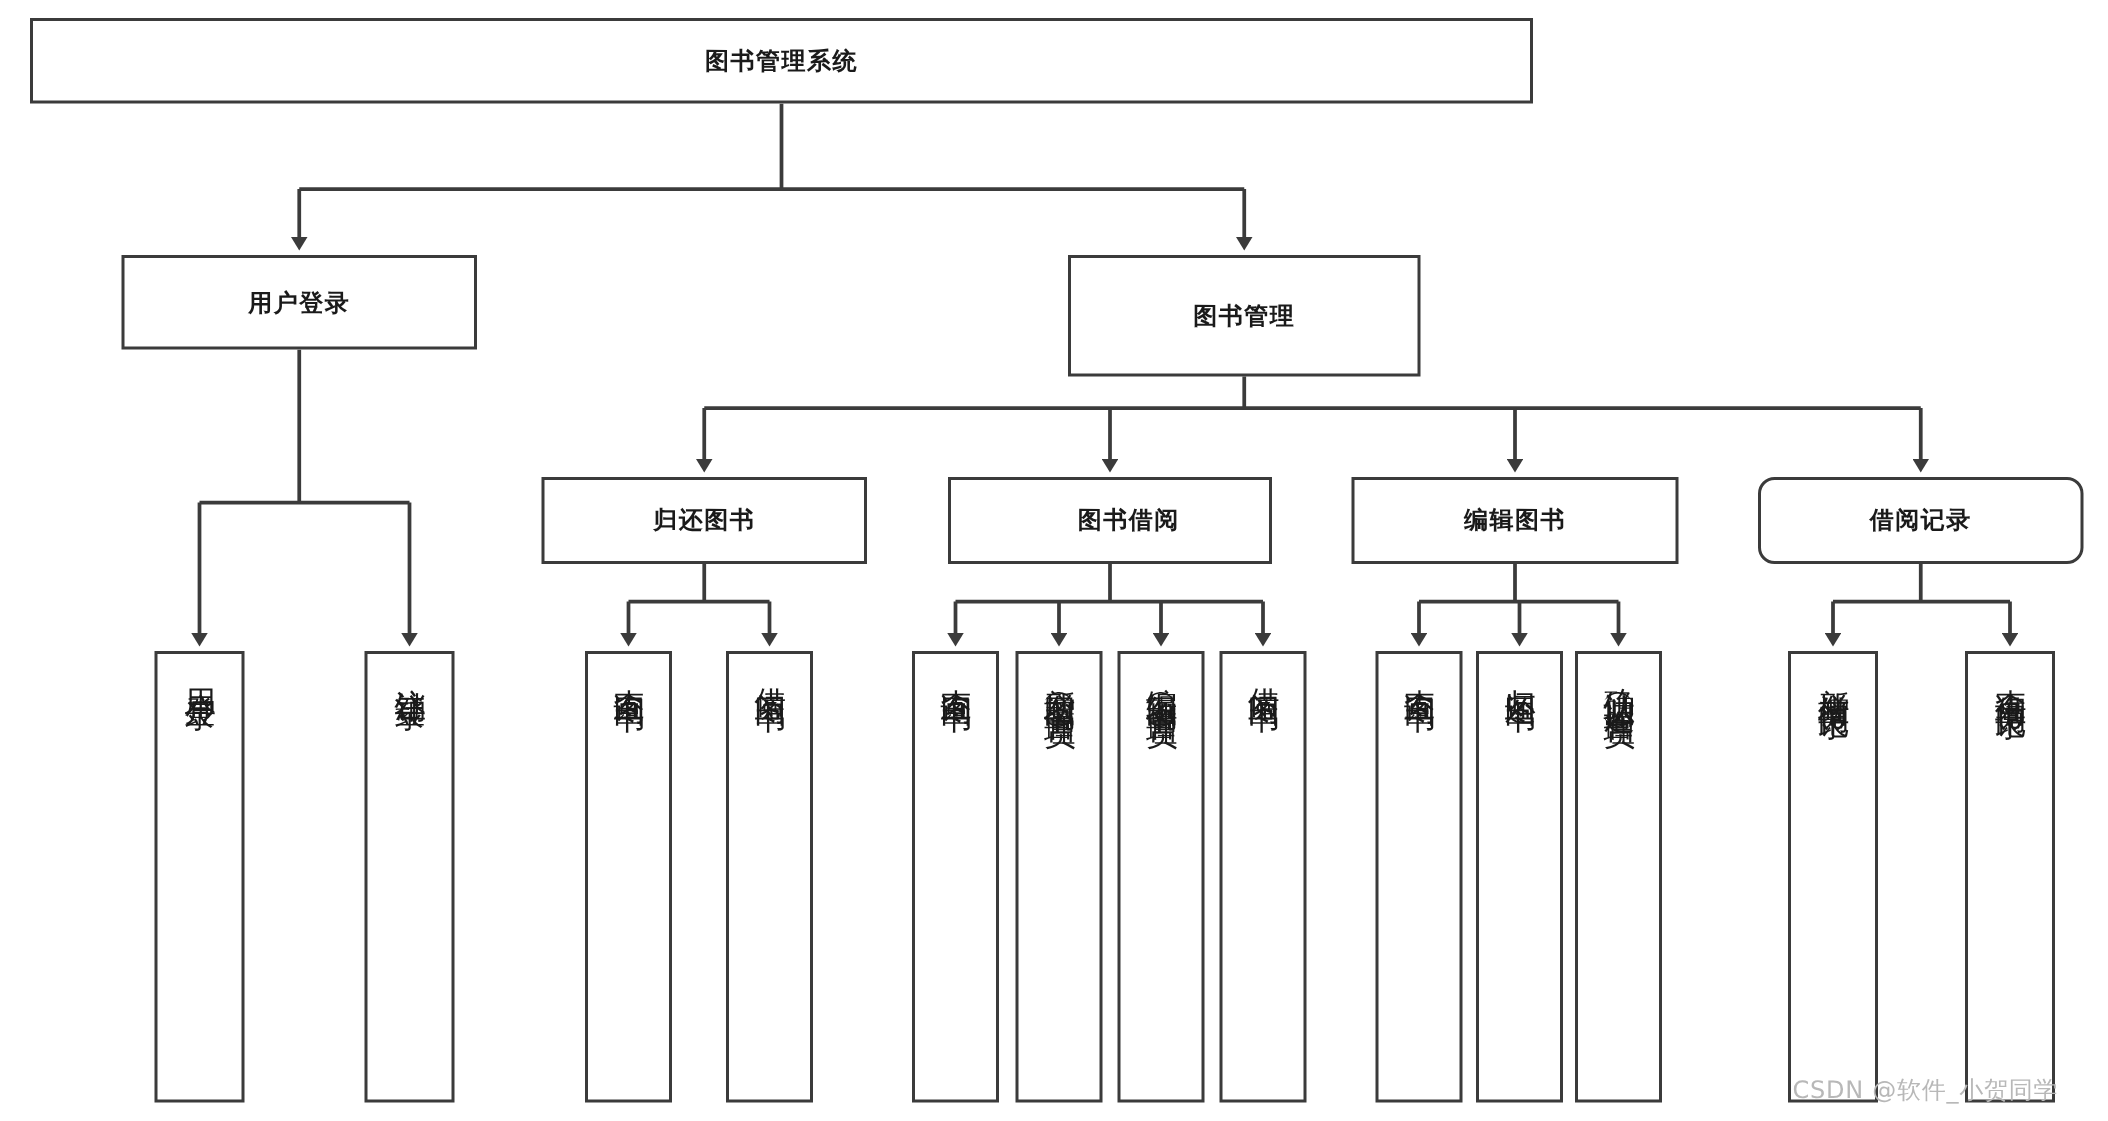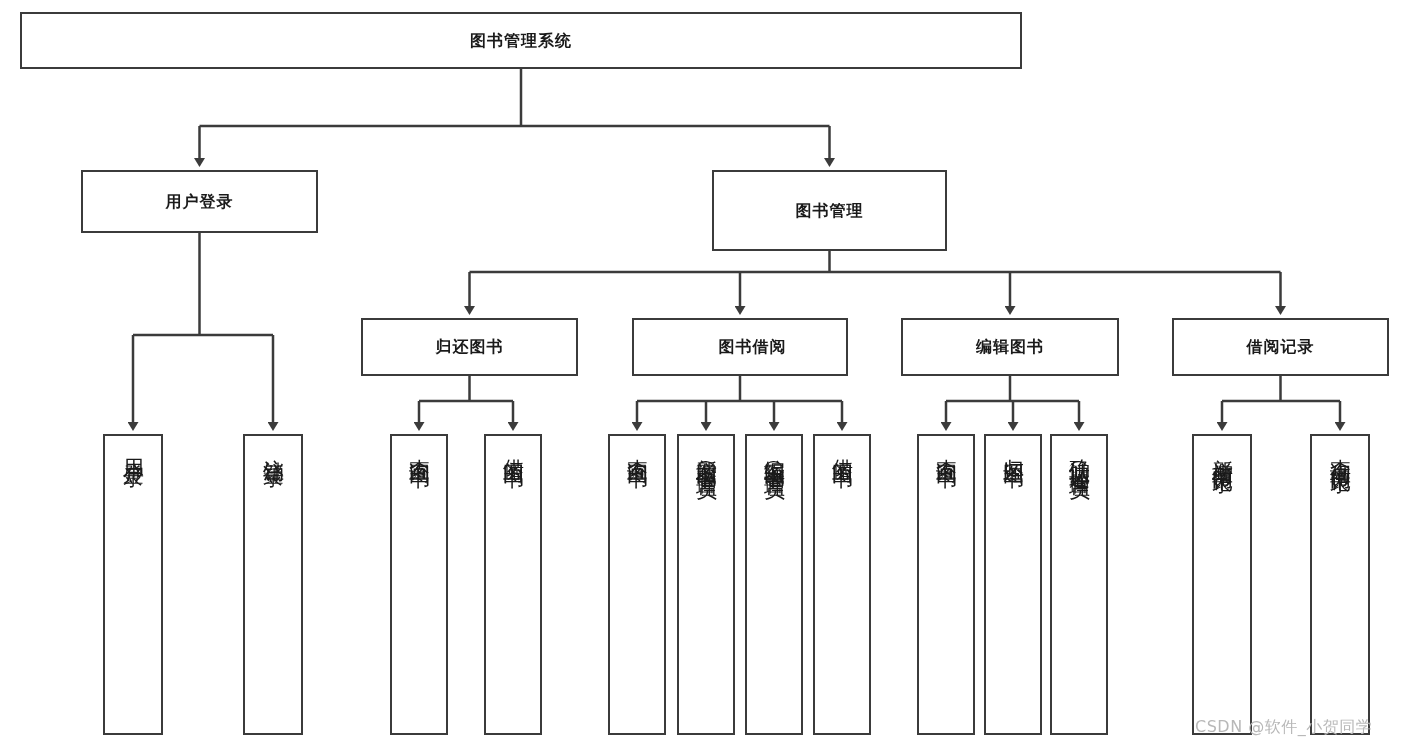--- a/index.html
+++ b/index.html
@@ -154,21 +154,21 @@
       </div>
       <div class="node vert" style="left: 917px; top: 434px; width: 58px; height: 301px;">
         <span class="vtext">查询图书</span>
       </div>
       <div class="node vert" style="left: 984px; top: 434px; width: 58px; height: 301px;">
         <span class="vtext">归还图书</span>
       </div>
       <div class="node vert" style="left: 1050px; top: 434px; width: 58px; height: 301px;">
         <span class="vtext">确认归还（管理员）</span>
       </div>
-      <div class="node horiz" style="left: 1172px; top: 318px; width: 217px; height: 58px;">
+      <div class="node horiz" style="left: 1172px; top: 318px; width: 217px; height: 58px; border-radius: 11px;">
         <span>借阅记录</span>
       </div>
       <div class="node vert" style="left: 1192px; top: 434px; width: 60px; height: 301px;">
         <span class="vtext">新增借阅记录</span>
       </div>
       <div class="node vert" style="left: 1310px; top: 434px; width: 60px; height: 301px;">
         <span class="vtext">查询借阅记录</span>
       </div>
     </div>
 

